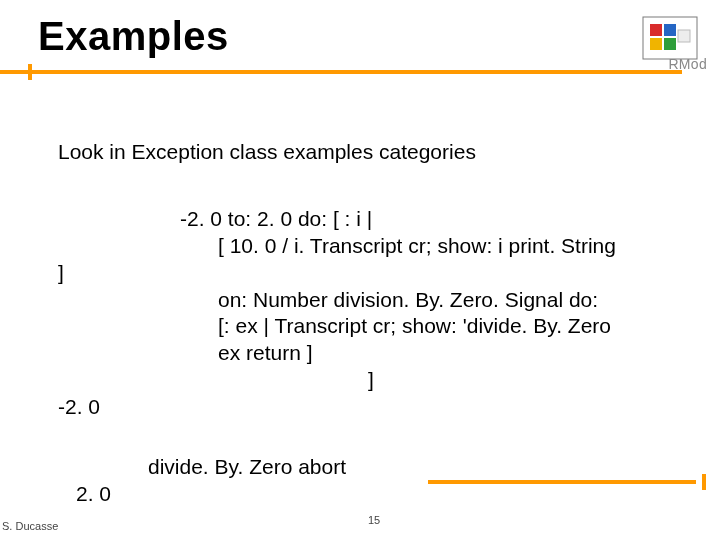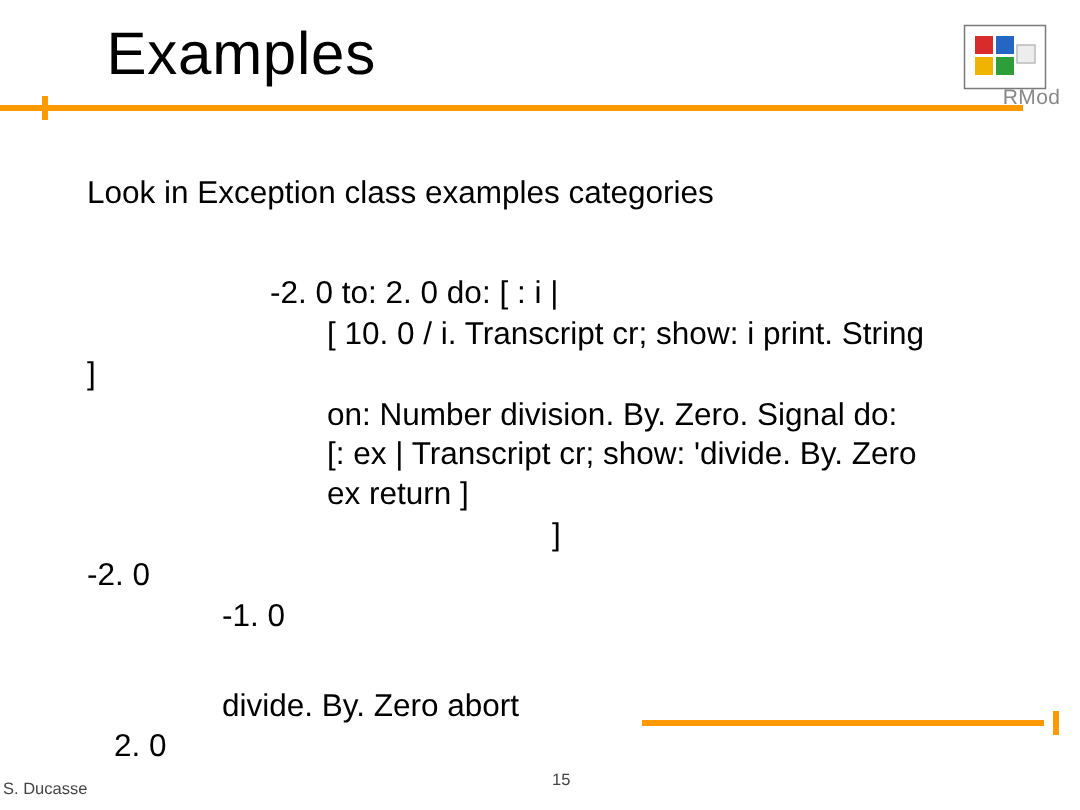--- a/index.html
+++ b/index.html
@@ -13,23 +13,22 @@
     overflow: hidden;
     position: relative;
   }
   .title-wrap {
     position: absolute;
     left: 38px;
     top: 14px;
   }
   .title {
     font-size: 40px;
-    font-weight: 400;
+    font-weight: 700;
     letter-spacing: 0.5px;
-    margin-left: 33px;
   }
   .title-underline {
     position: absolute;
     left: 0;
     top: 70px;
     width: 682px;
     height: 4px;
     background: #ff9900;
   }
   .title-tick-v {
@@ -53,21 +52,21 @@
     position: absolute;
     right: 13px;
     top: 56px;
     font-size: 14px;
     color: #888;
     letter-spacing: 0.3px;
   }
   .body {
     position: absolute;
     left: 58px;
-    top: 116px;
+    top: 139px;
     right: 30px;
     font-size: 21px;
     line-height: 1.28;
   }
   .body .l1 { }
   .body .l2 { padding-left: 122px; margin-top: 40px; }
   .body .l3 { padding-left: 160px; }
   .body .l4 { }
   .body .l5 { padding-left: 160px; }
   .body .l6 { padding-left: 160px; }
@@ -134,21 +133,20 @@
 <div class="body">
   <div class="l1">Look in Exception class examples categories</div>
   <div class="l2">-2. 0 to: 2. 0 do: [ : i |</div>
   <div class="l3">[ 10. 0 / i. Transcript cr; show: i print. String</div>
   <div class="l4">]</div>
   <div class="l5">on: Number division. By. Zero. Signal do:</div>
   <div class="l6">[: ex | Transcript cr; show: 'divide. By. Zero</div>
   <div class="l8">ex return ]</div>
   <div class="l9">]</div>
   <div class="l10">-2. 0</div>
-  <div class="l11">-1. 0</div>
   <div class="l12">divide. By. Zero abort</div>
   <div class="l14">2. 0</div>
 </div>
 
 <div class="footer-rule"></div>
 <div class="footer-tick"></div>
 
 <div class="footer-author">S. Ducasse</div>
 <div class="footer-page">15</div>
 

